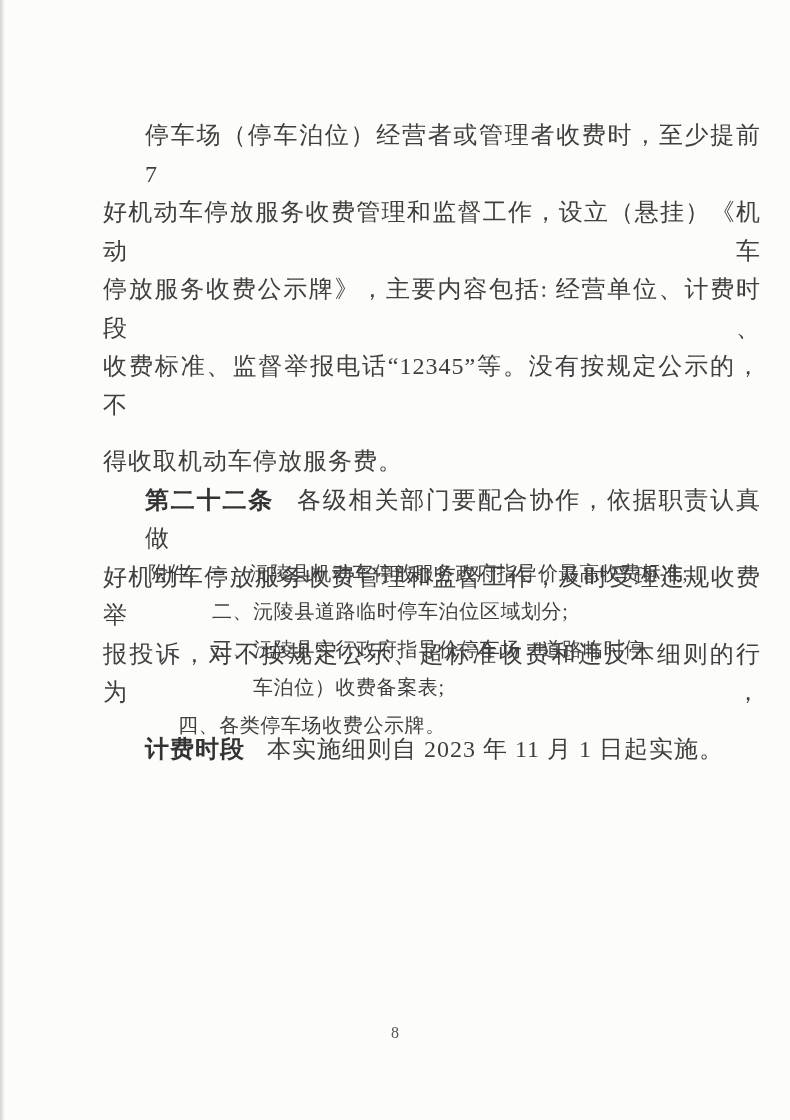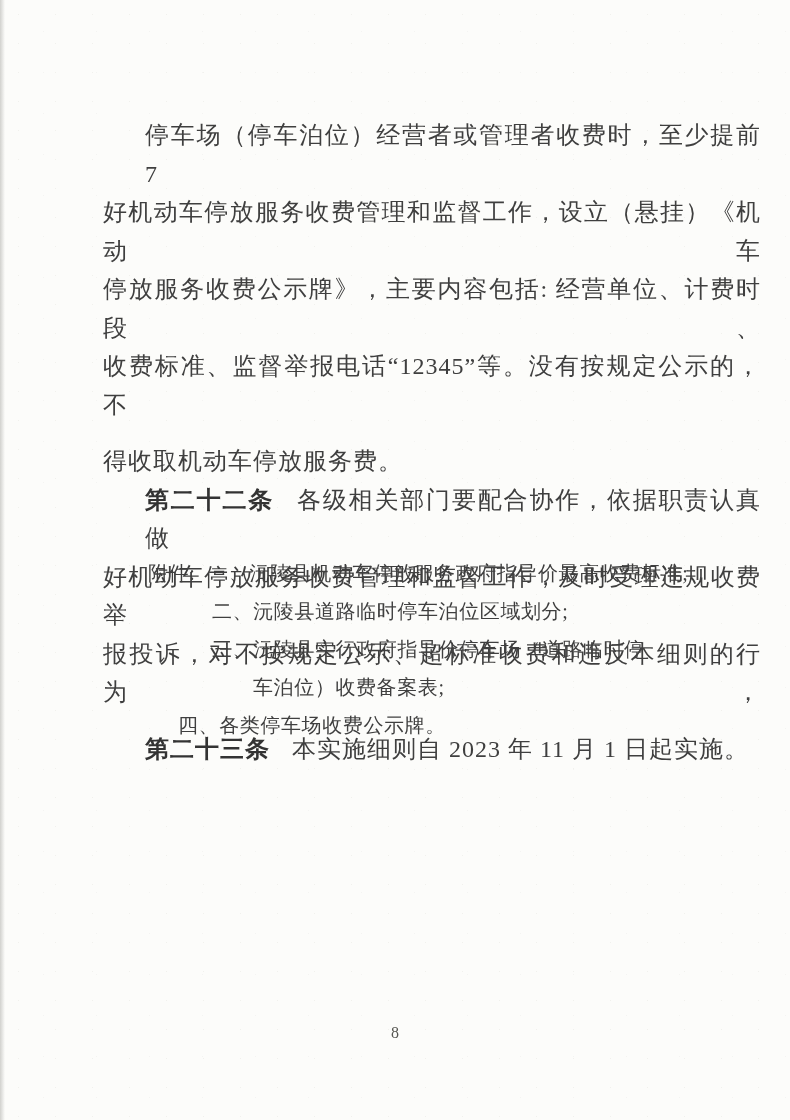--- a/index.html
+++ b/index.html
@@ -97,21 +97,21 @@
     <div class="bline just indent">停车场（停车泊位）经营者或管理者收费时，至少提前 7</div>
     <div class="bline just">好机动车停放服务收费管理和监督工作，设立（悬挂）《机动车</div>
     <div class="bline just">停放服务收费公示牌》，主要内容包括: 经营单位、计费时段、</div>
     <div class="bline just">收费标准、监督举报电话“12345”等。没有按规定公示的，不</div>
     <div class="bline short">得收取机动车停放服务费。</div>
 
     <div class="bline just indent"><span class="term">第二十二条</span><span class="tgap"></span><span>各级相关部门要配合协作，依据职责认真做</span></div>
     <div class="bline just">好机动车停放服务收费管理和监督工作，及时受理违规收费举</div>
     <div class="bline just">报投诉，对不按规定公示、超标准收费和违反本细则的行为，</div>
 
-    <div class="bline short indent"><span class="term">第二十三条</span><span class="tgap"></span><span>本实施细则自 2023 年 11 月 1 日起实施。</span></div>
+    <div class="bline short indent"><span class="term">计费时段</span><span class="tgap"></span><span>本实施细则自 2023 年 11 月 1 日起实施。</span></div>
   </div>
 
   <div class="attachments">
     <div class="att-line first"><span class="att-label">附件:</span><span>一、沅陵县机动车停放服务政府指导价最高收费标准;</span></div>
     <div class="att-line li">二、沅陵县道路临时停车泊位区域划分;</div>
     <div class="att-line li">三、沅陵县实行政府指导价停车场（道路临时停</div>
     <div class="att-line wrap">车泊位）收费备案表;</div>
     <div class="att-line item4">四、各类停车场收费公示牌。</div>
   </div>
 

